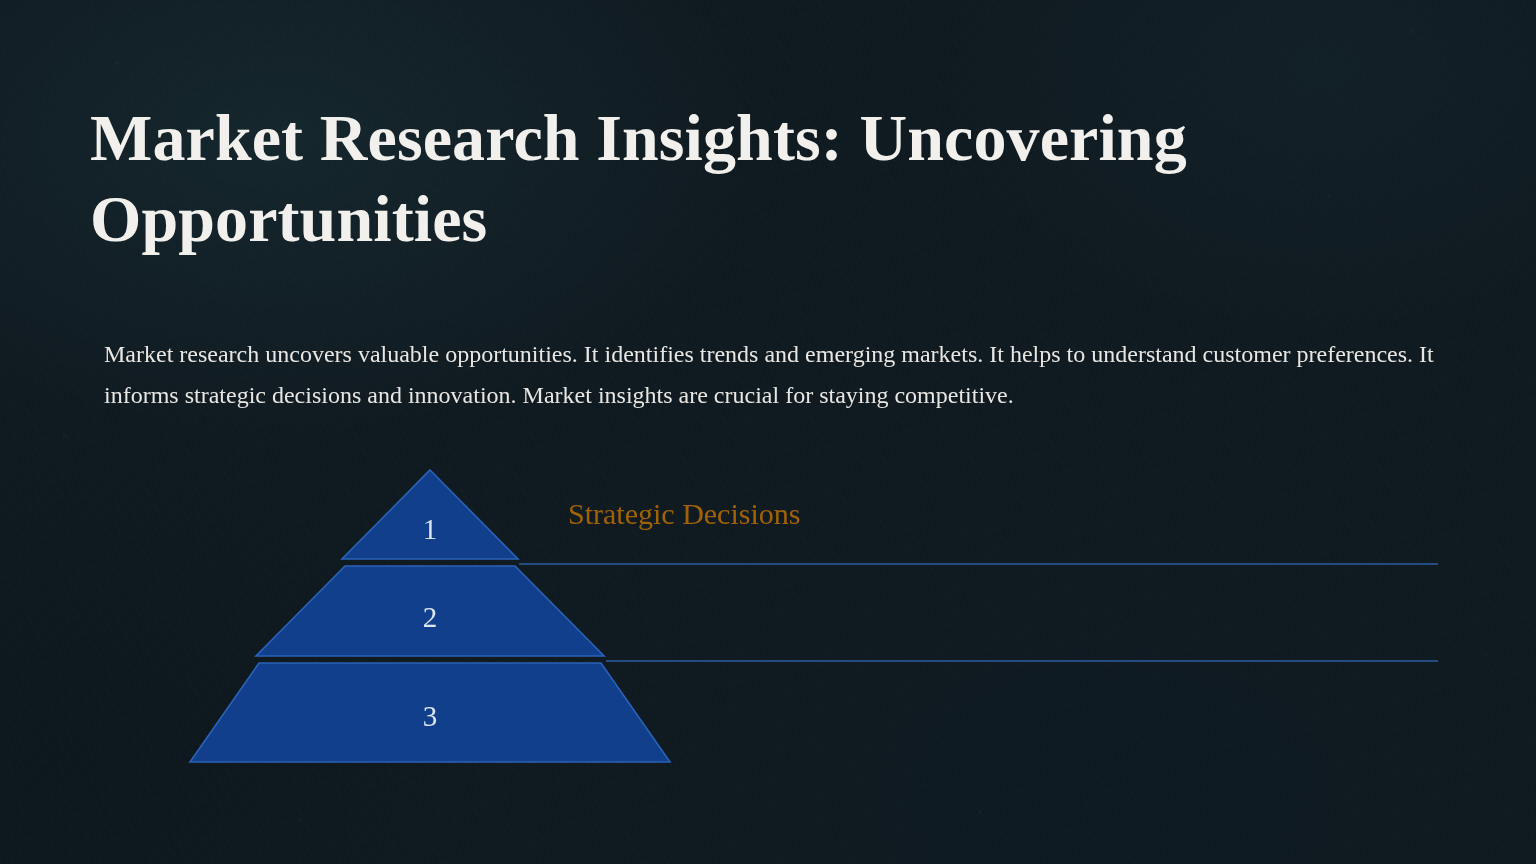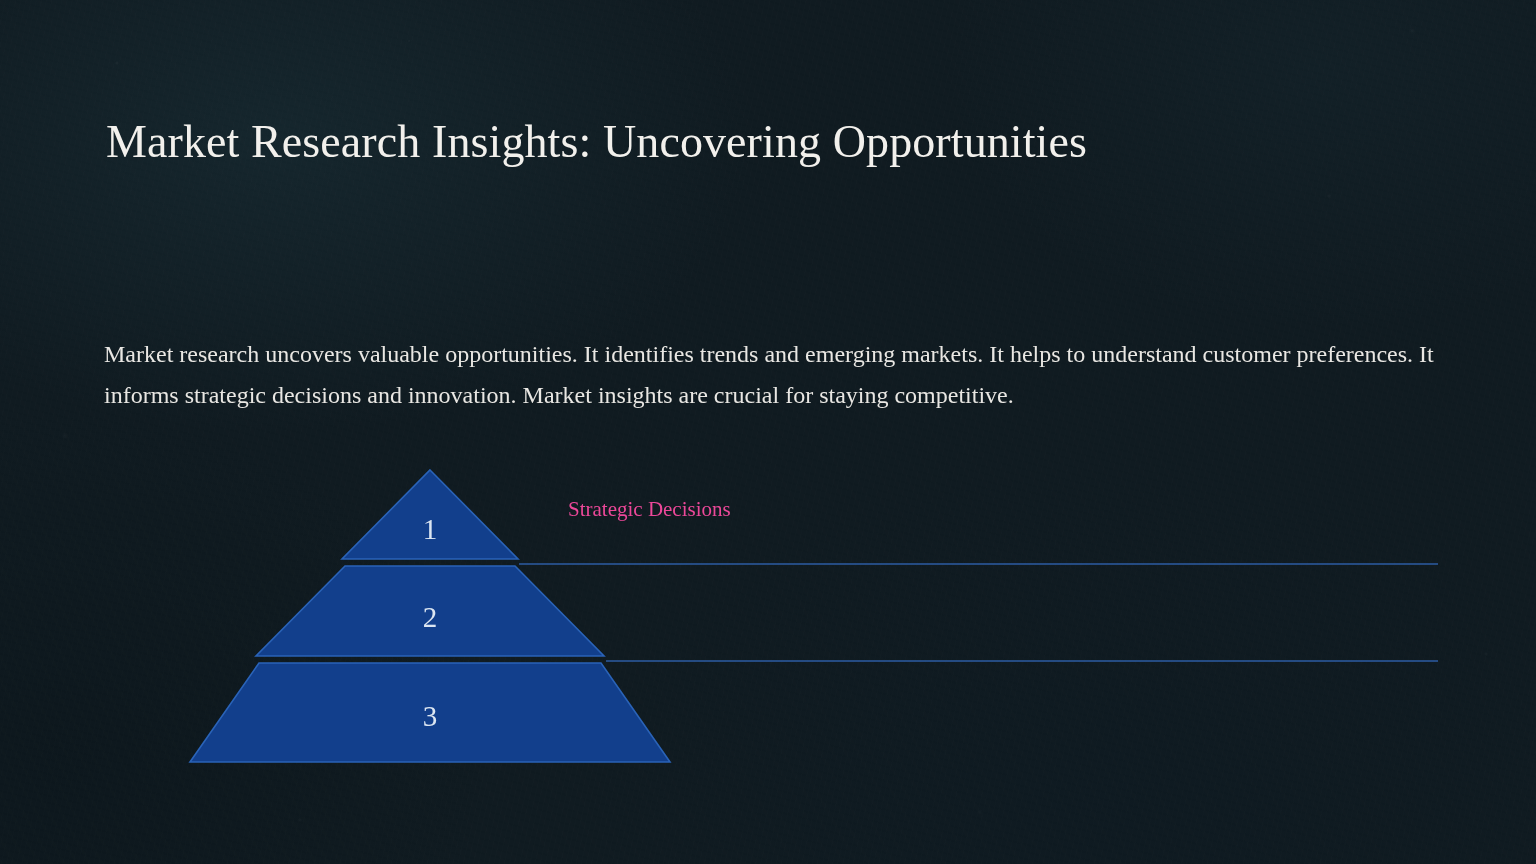--- a/index.html
+++ b/index.html
@@ -52,26 +52,26 @@
       radial-gradient(circle 4px at 980px 812px, rgba(255,255,255,0.025), rgba(0,0,0,0) 70%),
       radial-gradient(circle 3px at 300px 820px, rgba(255,255,255,0.03), rgba(0,0,0,0) 70%);
   }
 
   
   #title {
     position: absolute;
     left: 90px;
     top: 98px;
     width: 1300px;
-    font-size: 46px;
+    font-size: 66px;
     line-height: 1.22;
-    font-weight: normal;
+    font-weight: bold;
     color: #f2f0ec;
     letter-spacing: 0.1px;
-    margin: 16px;
+    margin: 0;
   }
 
   
   #intro {
     position: absolute;
     left: 92px;
     top: 322px;
     width: 1350px;
     font-size: 24px;
     line-height: 1.71;
@@ -95,22 +95,22 @@
   .tier-number {
     position: absolute;
     color: #dce6f2;
     font-size: 29px;
     text-align: center;
     width: 80px;
     pointer-events: none;
   }
   .tier-label {
     position: absolute;
-    color: #ec4899;
-    font-size: 21px;
+    color: #a16207;
+    font-size: 30px;
     white-space: nowrap;
   }
 </style>
 </head>
 <body>
 
 <div id="slide">
 
   <div class="tex tex-a"></div>
   <div class="tex tex-b"></div>

